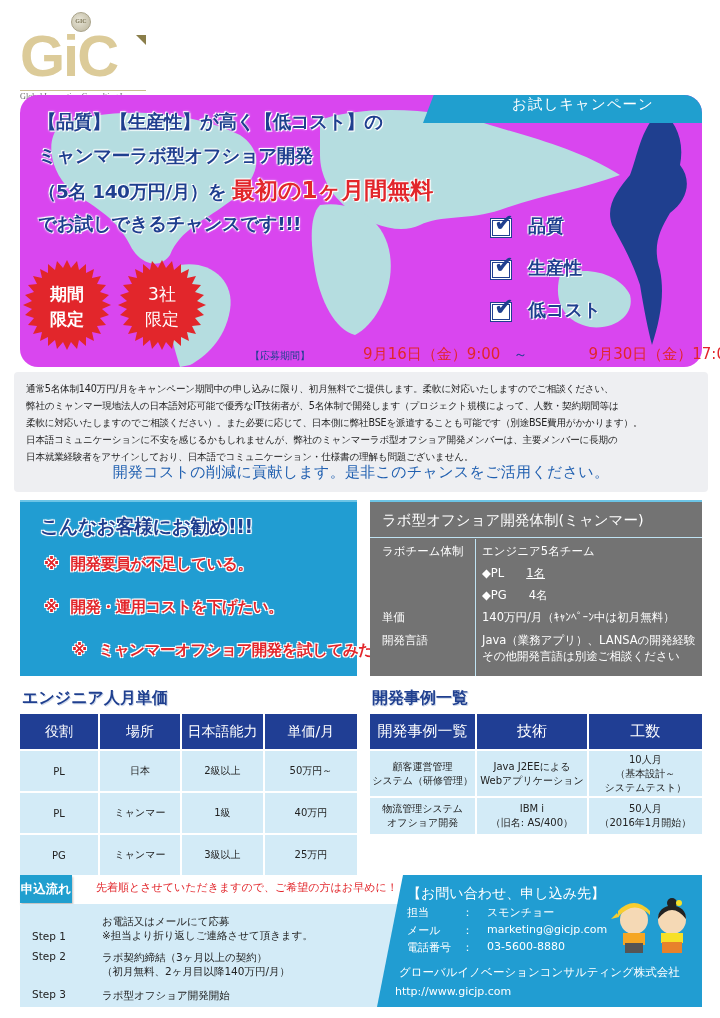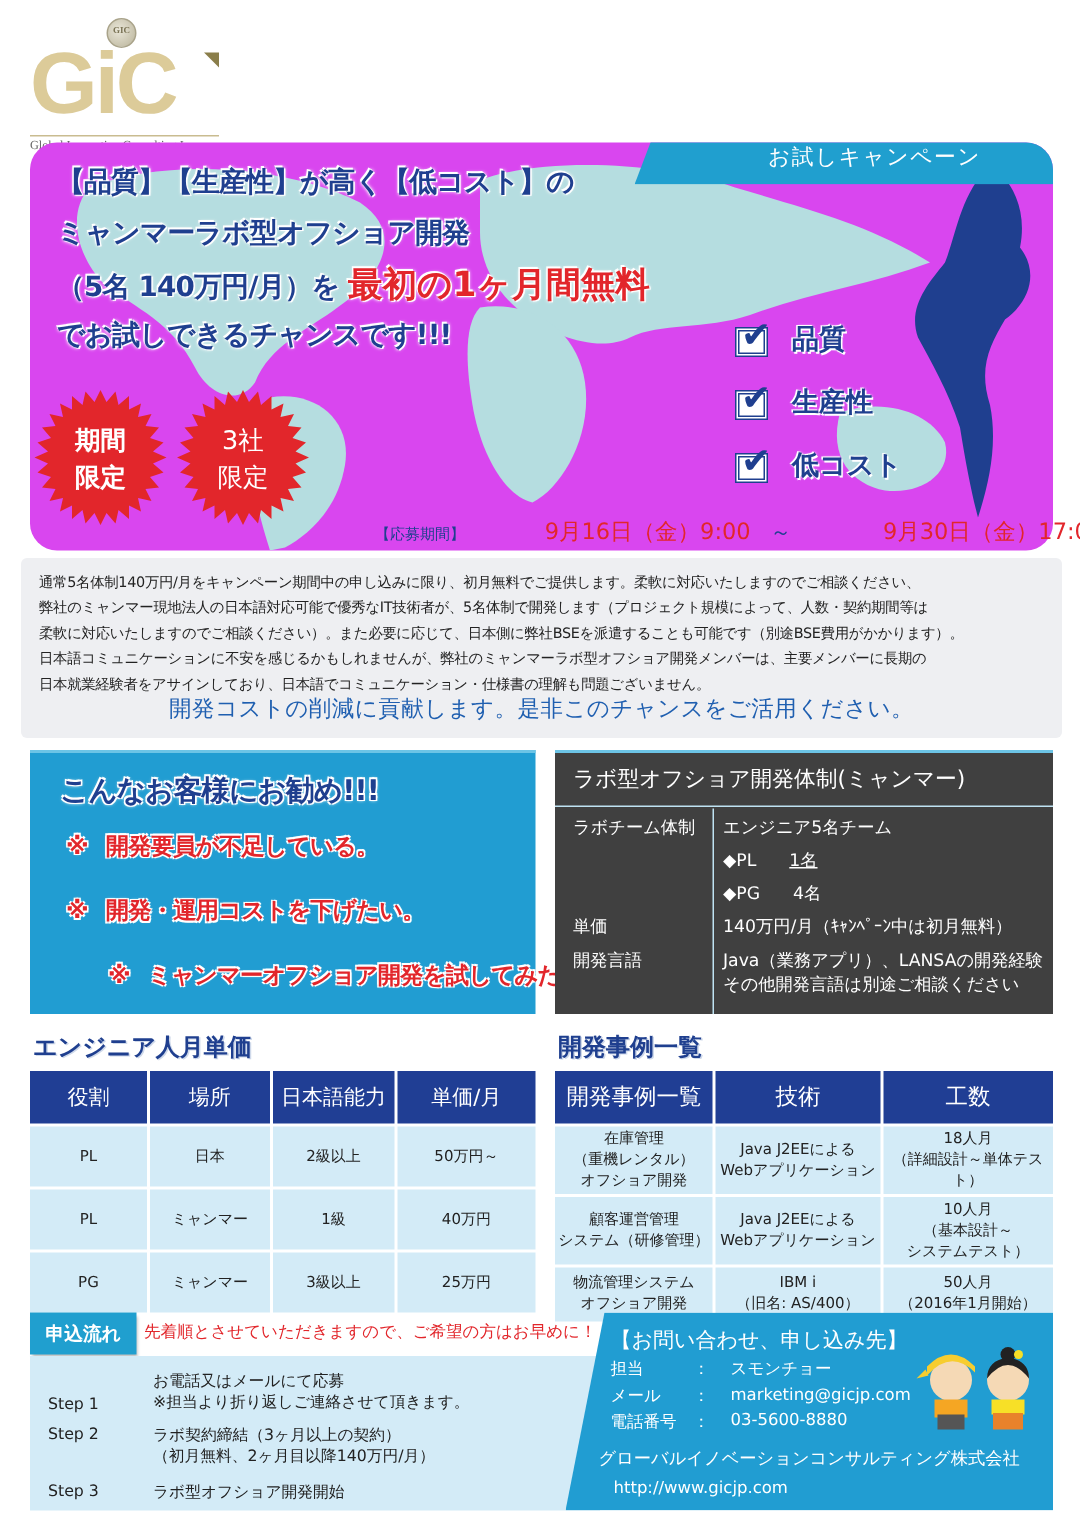--- a/index.html
+++ b/index.html
@@ -52,21 +52,21 @@
 
   
   .recommend { position: absolute; left: 20px; top: 500px; width: 337px; height: 176px; background: #219dd2; border-top: 2px solid #6cc4e6; }
   .recommend .title { position: absolute; left: 20px; top: 12px; font-size: 19px; font-weight: bold; color: #1f3f8f;
     text-shadow: 0 0 2px #fff, 0 0 3px #fff, 1px 1px 0 #fff, -1px -1px 0 #fff, 1px -1px 0 #fff, -1px 1px 0 #fff; letter-spacing: -0.5px; }
   .recommend .item { position: absolute; left: 24px; font-size: 15.5px; font-weight: bold; color: #e2262b; white-space: nowrap;
     text-shadow: 0 0 2px #fff, 1px 1px 0 #fff, -1px -1px 0 #fff, 1px -1px 0 #fff, -1px 1px 0 #fff; letter-spacing: -0.5px; }
   .recommend .item .mark { margin-right: 12px; }
 
   
-  .lab { position: absolute; left: 370px; top: 500px; width: 332px; height: 176px; background: #404040; border-top: 2px solid #6cc4e6; color: #fff; }
+  .lab { position: absolute; left: 370px; top: 500px; width: 332px; height: 176px; background: #737373; border-top: 2px solid #6cc4e6; color: #fff; }
   .lab .title { height: 36px; line-height: 36px; padding-left: 12px; font-size: 14.5px; border-bottom: 1px solid #bfe3f3; }
   .lab .divider { position: absolute; left: 105px; top: 37px; bottom: 0; width: 1px; background: #bfe3f3; }
   .lab .row { position: absolute; font-size: 11.5px; white-space: nowrap; }
 
   
   .sec-title { position: absolute; font-size: 16px; font-weight: bold; color: #1f3f8f; text-shadow: 1px 1px 0 #cfd9ea; }
 
   
   table.grid { position: absolute; border-collapse: separate; border-spacing: 2px; }
   table.grid th { background: #203e94; color: #fff; font-weight: normal; text-align: center; }
@@ -74,21 +74,21 @@
 
   .price-table { left: 18px; top: 712px; width: 341px; }
   .price-table th { height: 35px; font-size: 14px; }
   .price-table td { height: 40px; font-size: 10px; }
 
   .cases-table { left: 368px; top: 712px; width: 336px; }
   .cases-table th { height: 35px; font-size: 15px; }
   .cases-table td { font-size: 10px; line-height: 14px; padding: 1px 0; }
 
   
-  .flow-tag { position: absolute; left: 20px; top: 875px; width: 71px; height: 28px; background: #209fcf; color: #fff; font-size: 12.5px; font-weight: bold; text-align: center; line-height: 28px; box-shadow: 1px 2px 2px rgba(0,0,0,0.25); }
+  .flow-tag { position: absolute; left: 20px; top: 875px; width: 52px; height: 28px; background: #209fcf; color: #fff; font-size: 12.5px; font-weight: bold; text-align: center; line-height: 28px; box-shadow: 1px 2px 2px rgba(0,0,0,0.25); }
   .flow-note { position: absolute; left: 96px; top: 880px; font-size: 11px; color: #e2262b; white-space: nowrap; }
   .flow-body { position: absolute; left: 20px; top: 904px; width: 380px; height: 103px; background: #d3ebf7; }
   .step { position: absolute; font-size: 10.5px; color: #222; white-space: nowrap; }
   .step-label { left: 12px; }
   .step-text { left: 82px; line-height: 14px; }
 
   
   .contact { position: absolute; left: 377px; top: 875px; width: 325px; height: 132px; background: #219dd2;
     clip-path: polygon(8% 0, 100% 0, 100% 100%, 0 100%); color: #fff; }
   .contact .c { position: absolute; white-space: nowrap; font-size: 11px; }
@@ -252,35 +252,20 @@
   <thead>
     <tr>
       <th style="width:106px">開発事例一覧</th>
       <th style="width:110px">技術</th>
       <th style="width:114px">工数</th>
     </tr>
   </thead>
   <tbody>
     <tr style="height:45px">
       <td>
-          <div>在庫管理</div>
-          <div>（重機レンタル）</div>
-          <div>オフショア開発</div>
-        </td>
-      <td>
-          <div>Java J2EEによる</div>
-          <div>Webアプリケーション</div>
-        </td>
-      <td>
-          <div>18人月</div>
-          <div>（詳細設計～単体テスト）</div>
-        </td>
-    </tr>
-    <tr style="height:45px">
-      <td>
           <div>顧客運営管理</div>
           <div>システム（研修管理）</div>
         </td>
       <td>
           <div>Java J2EEによる</div>
           <div>Webアプリケーション</div>
         </td>
       <td>
           <div>10人月</div>
           <div>（基本設計～</div>
@@ -326,21 +311,21 @@
   <div class="c" style="left:30px; top:30px;">担当</div>
   <div class="c" style="left:85px; top:30px;">：</div>
   <div class="c" style="left:110px; top:30px;">スモンチョー</div>
   <div class="c" style="left:30px; top:48px;">メール</div>
   <div class="c" style="left:85px; top:48px;">：</div>
   <div class="c" style="left:110px; top:48px;">marketing@gicjp.com</div>
   <div class="c" style="left:30px; top:65px;">電話番号</div>
   <div class="c" style="left:85px; top:65px;">：</div>
   <div class="c" style="left:110px; top:65px;">03-5600-8880</div>
   <div class="c" style="left:22px; top:90px; font-size:11.5px;">グローバルイノベーションコンサルティング株式会社</div>
-  <div class="c" style="left:32px; top:110px;text-align:right;">http://www.gicjp.com</div>
+  <div class="c" style="left:18px; top:110px;text-align:right;">http://www.gicjp.com</div>
   <svg class="mascots" viewBox="0 0 90 60">
     <circle cx="25" cy="23" r="14" fill="#f5d9b5"></circle>
     <path d="M9 20 Q25 2 41 18 L41 14 Q25 -2 9 14 Z" fill="#f7cd2f"></path>
     <path d="M8 16 L2 22 L10 20 Z" fill="#f7cd2f"></path>
     <rect x="14" y="36" width="22" height="12" fill="#f5a623"></rect>
     <rect x="16" y="46" width="18" height="10" fill="#555"></rect>
     <circle cx="63" cy="23" r="14" fill="#f5d9b5"></circle>
     <path d="M49 22 Q63 4 77 22 Q77 10 63 8 Q49 10 49 22 Z" fill="#222"></path>
     <circle cx="63" cy="6" r="5" fill="#222"></circle>
     <circle cx="70" cy="6" r="3" fill="#f7e027"></circle>

